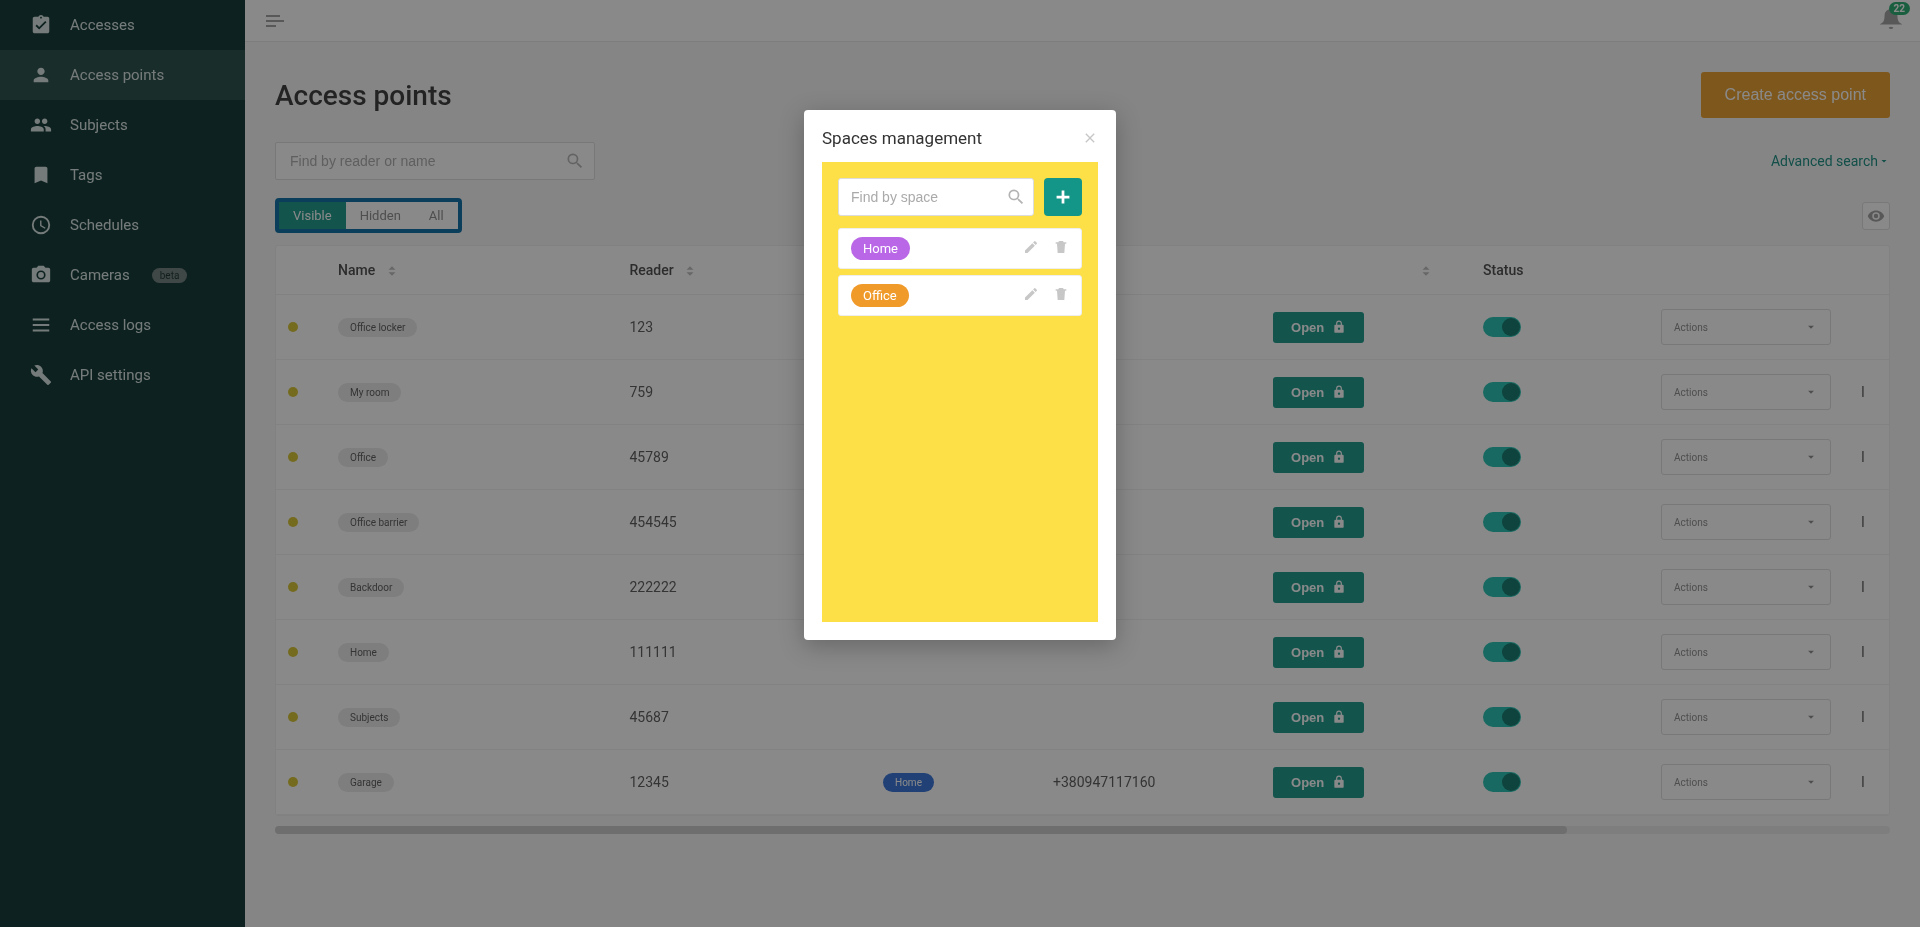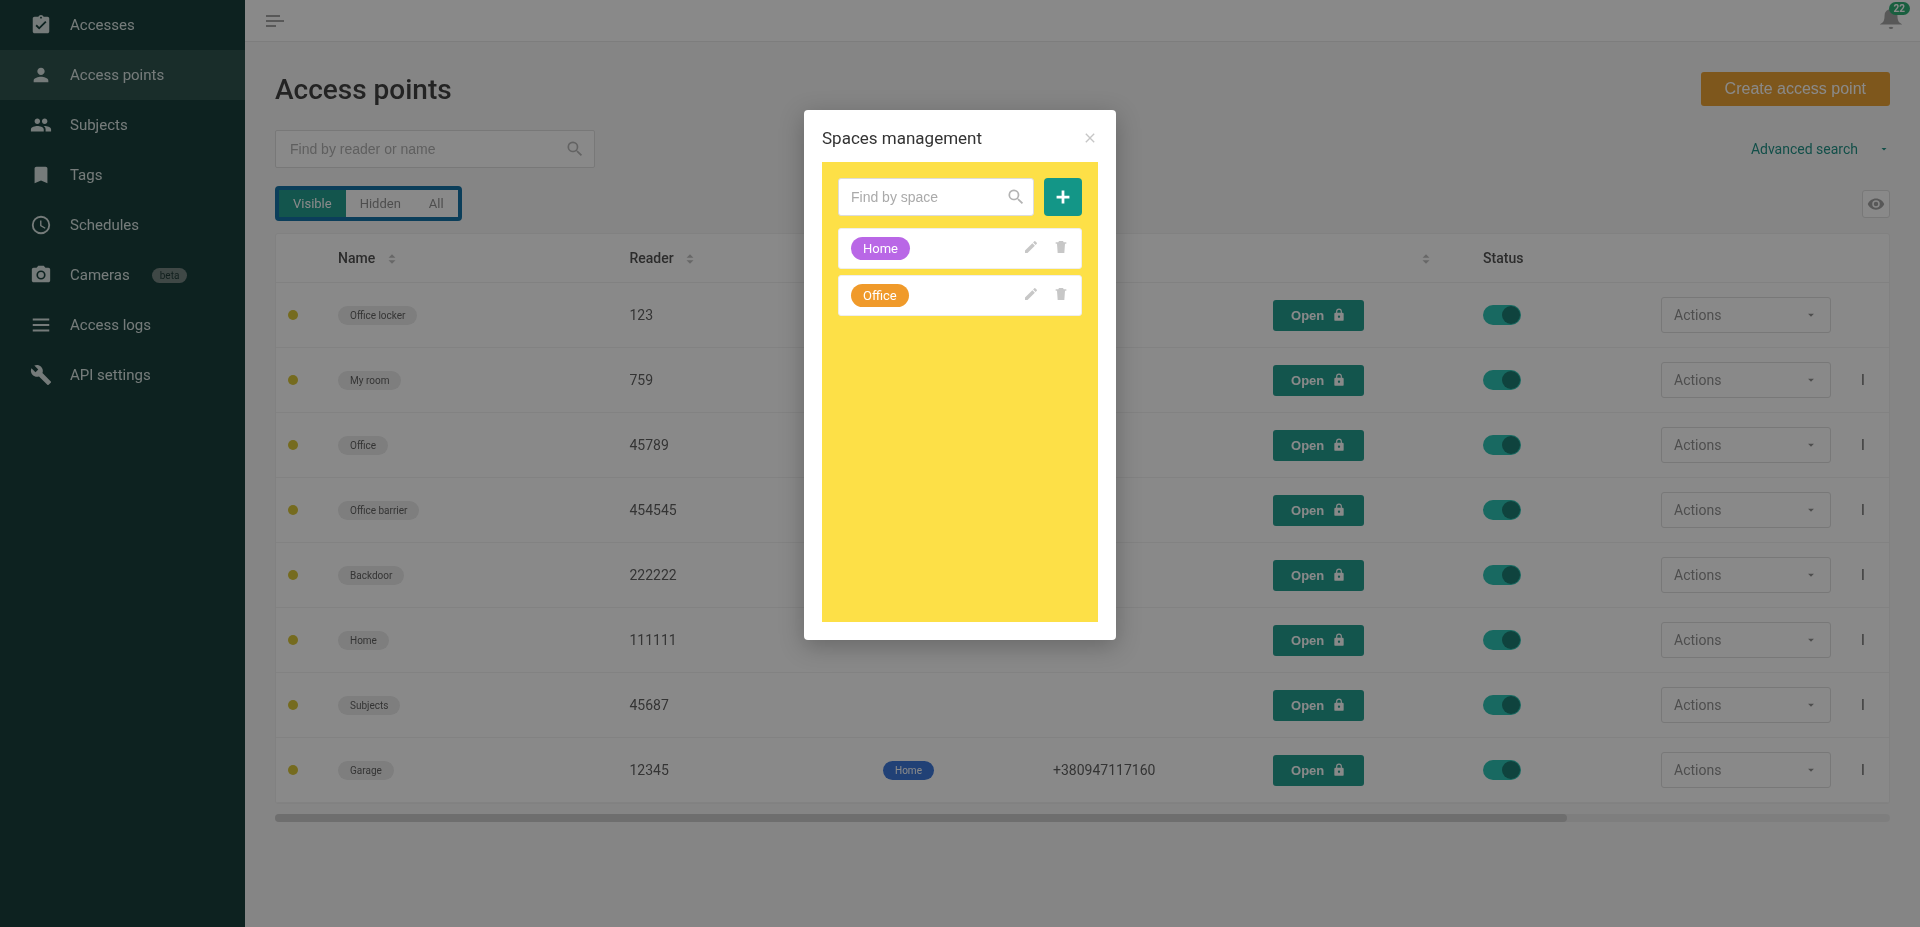--- a/index.html
+++ b/index.html
@@ -79,42 +79,42 @@
     padding: 30px 30px 0 30px;
     overflow:auto;
   }
   .page-header {
     display:flex; justify-content:space-between; align-items:center;
     margin-bottom:24px;
   }
   .page-title { font-size:28px; font-weight:500; color:#333; }
   .btn-create {
     background:#e89a24; color:#fff; border:none;
-    padding:8px 24px; font-size:16px; border-radius:3px; cursor:pointer;
+    padding:14px 24px; font-size:16px; border-radius:3px; cursor:pointer;
   }
   .toolbar-row {
     display:flex; justify-content:space-between; align-items:center;
     margin-bottom:18px;
   }
   .search-wrap {
     position:relative; width:320px;
   }
   .search-input {
     width:100%; height:38px; border:1px solid #dcdcdc;
     padding:0 40px 0 14px; font-size:14px; color:#555; border-radius:2px;
     background:#fff;
   }
   .search-input::placeholder{ color:#aaa;}
   .search-icon-s {
     position:absolute; right:10px; top:50%; transform:translateY(-50%);
     width:20px; height:20px; fill:#b3b3b3;
   }
   .adv-search {
     color:#118a7e; font-size:14px; cursor:pointer;
-    display:flex; align-items:center; gap:20px;text-align:right;
+    display:flex; align-items:center; gap:0;text-align:right;
   }
   .filter-row {
     display:flex; justify-content:space-between; align-items:center;
     margin-bottom:12px;
   }
   .pill-tabs { display:flex; border:4px solid #0369a1; border-radius:4px; overflow:hidden; background:#fff;}
   .pill-tab {
     padding:6px 14px; font-size:13px; color:#888; cursor:pointer;
   }
   .pill-tab.active { background:#139687; color:#fff; }
@@ -156,21 +156,21 @@
   .toggle {
     width:38px; height:20px; background:#1dbfae; border-radius:10px; position:relative; cursor:pointer;
   }
   .toggle::after{
     content:""; position:absolute; width:18px; height:18px; background:#0a7268; border-radius:50%;
     top:1px; right:1px;
   }
   .actions-select {
     width:170px; height:36px; border:1px solid #dcdcdc; border-radius:3px;
     display:flex; align-items:center; justify-content:space-between;
-    padding:0 12px; color:#888; font-size:14px; cursor:pointer; background:#fff;
+    padding:0 12px; color:#888; font-size:10px; cursor:pointer; background:#fff;
   }
   .actions-select svg{ width:14px; height:14px; fill:#888;}
   .hscroll {
     height:8px; background:#e9e9e9; border-radius:4px; margin:10px 0 20px;
     position:relative;
   }
   .hscroll .thumb {
     position:absolute; left:0; width:80%; height:8px; background:#c8c8c8; border-radius:4px;
   }
   

